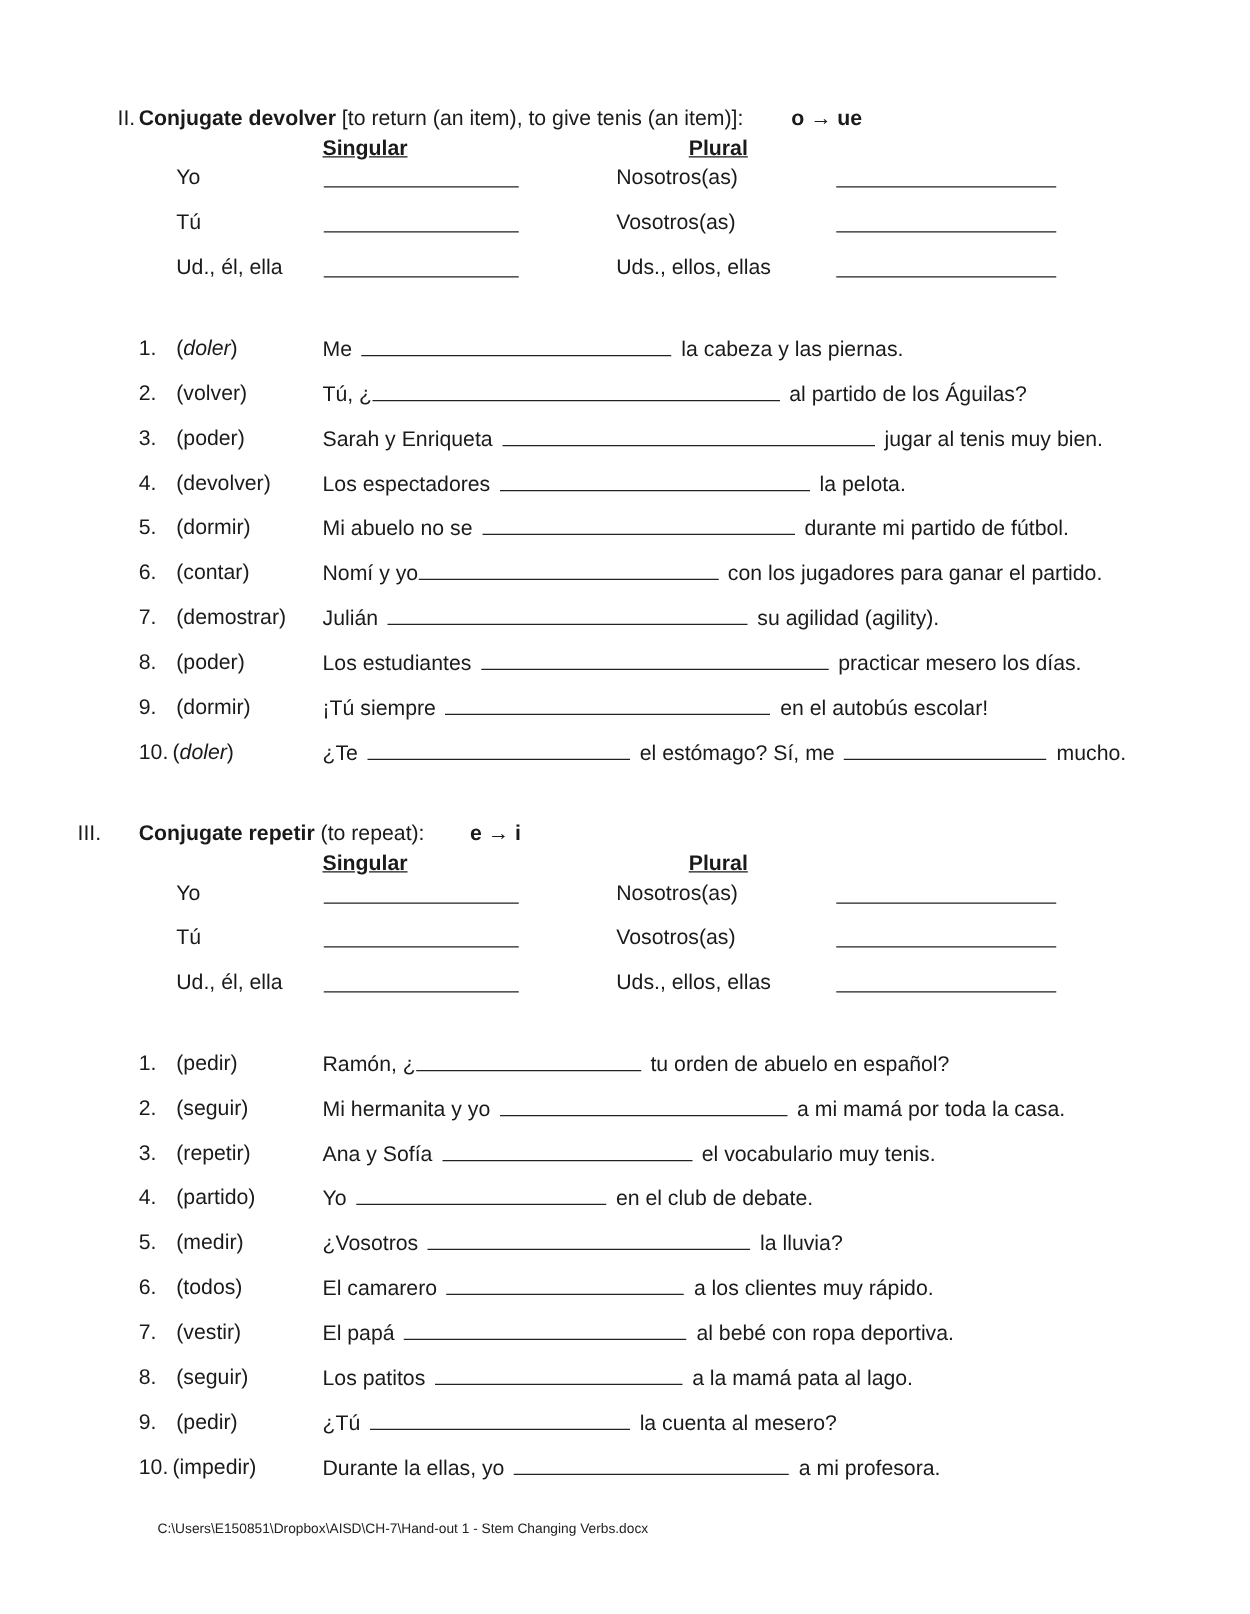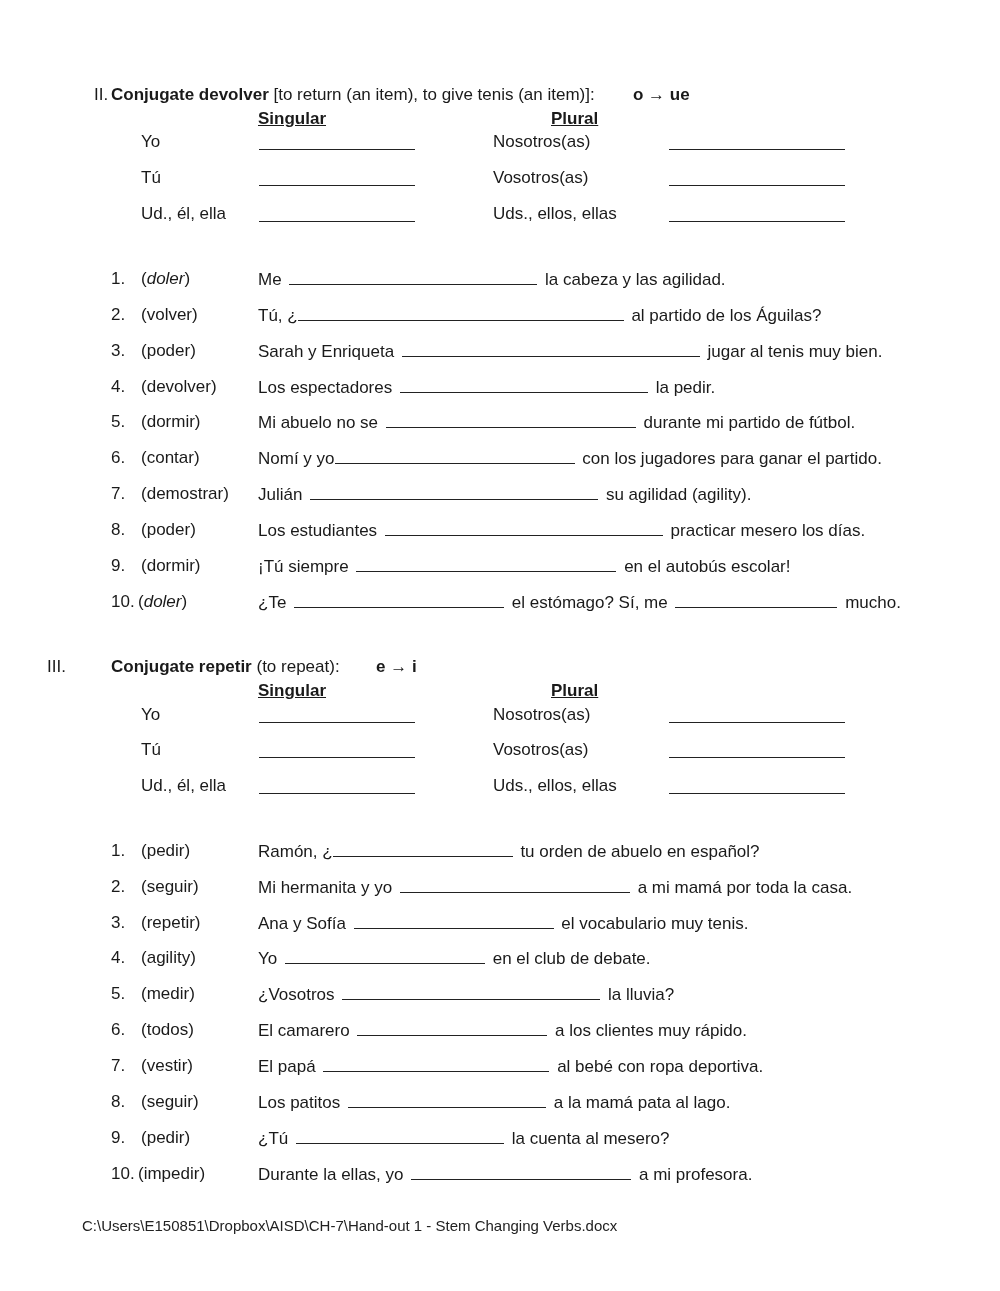--- a/index.html
+++ b/index.html
@@ -12,21 +12,21 @@
   .b { font-weight: bold; }
   .u { text-decoration: underline; }
   .blank {
     display: inline-block; border-bottom: 1.3px solid #222; height: 15px;
     vertical-align: baseline; margin: 0 3px;
   }
   .row { position: absolute; left: 0; height: 22px; white-space: nowrap; }
   .num { position: absolute; left: 111px; }
   .verb { position: absolute; left: 141px; }
   .sent { position: absolute; left: 258px; }
-  .footer { font-size: 15px; color: #222; }
+  .footer { font-size: 11px; color: #222; margin-left: 44px; }
   .i { font-style: italic; }
 </style>
 </head>
 <body>
 
 <div>
   <div class="abs t" style="left:67px;top:85px;margin-left:27px;">II.</div>
   <div class="abs t" style="left:111px;top:85px;">
     <span class="b">Conjugate devolver</span><span> [to return (an item), to give tenis (an item)]:</span>
   </div>
@@ -46,36 +46,36 @@
   <div class="abs t" style="left:493px;top:204px;">Uds., ellos, ellas</div>
   <div class="abs blank" style="left:666px;top:134px;width:176px;"></div>
   <div class="abs blank" style="left:666px;top:170px;width:176px;"></div>
   <div class="abs blank" style="left:666px;top:206px;width:176px;"></div>
 </div>
 
 <div>
   <div class="row t" style="top:269px;">
     <span class="num">1.</span>
     <span class="verb">(<span class="i">doler</span>)</span>
-    <span class="sent"><span>Me</span> <span class="blank" style="width:248px;"></span> <span>la cabeza y las agilidad.</span></span>
+    <span class="sent"><span>Me</span> <span class="blank" style="width:248px;"></span> <span>la cabeza y las piernas.</span></span>
   </div>
   <div class="row t" style="top:305px;">
     <span class="num">2.</span>
     <span class="verb">(<span>volver</span>)</span>
     <span class="sent"><span>Tú, ¿</span><span class="blank" style="width:326px;margin-left:0;"></span> <span>al partido de los Águilas?</span></span>
   </div>
   <div class="row t" style="top:341px;">
     <span class="num">3.</span>
     <span class="verb">(<span>poder</span>)</span>
     <span class="sent"><span>Sarah y Enriqueta</span> <span class="blank" style="width:298px;"></span> <span>jugar al tenis muy bien.</span></span>
   </div>
   <div class="row t" style="top:377px;">
     <span class="num">4.</span>
     <span class="verb">(<span>devolver</span>)</span>
-    <span class="sent"><span>Los espectadores</span> <span class="blank" style="width:248px;"></span> <span>la pedir.</span></span>
+    <span class="sent"><span>Los espectadores</span> <span class="blank" style="width:248px;"></span> <span>la pelota.</span></span>
   </div>
   <div class="row t" style="top:412px;">
     <span class="num">5.</span>
     <span class="verb">(<span>dormir</span>)</span>
     <span class="sent"><span>Mi abuelo no se</span> <span class="blank" style="width:250px;"></span> <span>durante mi partido de fútbol.</span></span>
   </div>
   <div class="row t" style="top:448px;">
     <span class="num">6.</span>
     <span class="verb">(<span>contar</span>)</span>
     <span class="sent"><span>Nomí y yo</span><span class="blank" style="width:240px;margin-left:0;"></span> <span>con los jugadores para ganar el partido.</span></span>
@@ -96,21 +96,21 @@
     <span class="sent"><span>¡Tú siempre</span> <span class="blank" style="width:260px;"></span> <span>en el autobús escolar!</span></span>
   </div>
   <div class="row t" style="top:592px;">
     <span class="num">10.</span>
     <span class="verb" style="left:138px;">(<span class="i">doler</span>)</span>
     <span class="sent"><span>¿Te</span> <span class="blank" style="width:210px;"></span> <span>el estómago? Sí, me</span> <span class="blank" style="width:162px;"></span> <span>mucho.</span></span>
   </div>
 </div>
 
 <div>
-  <div class="abs t" style="left:47px;top:657px;">III.</div>
+  <div class="abs t" style="left:62px;top:657px;">III.</div>
   <div class="abs t" style="left:111px;top:657px;">
     <span class="b">Conjugate repetir</span><span> (to repeat):</span>
   </div>
   <div class="abs t b" style="left:376px;top:657px;">e → i</div>
   <div class="abs t b u" style="left:258px;top:681px;">Singular</div>
   <div class="abs t b u" style="left:551px;top:681px;">Plural</div>
 
   <div class="abs t" style="left:141px;top:705px;">Yo</div>
   <div class="abs t" style="left:141px;top:740px;">Tú</div>
   <div class="abs t" style="left:141px;top:776px;">Ud., él, ella</div>
@@ -137,21 +137,21 @@
     <span class="verb">(<span>seguir</span>)</span>
     <span class="sent"><span>Mi hermanita y yo</span> <span class="blank" style="width:230px;"></span> <span>a mi mamá por toda la casa.</span></span>
   </div>
   <div class="row t" style="top:913px;">
     <span class="num">3.</span>
     <span class="verb">(<span>repetir</span>)</span>
     <span class="sent"><span>Ana y Sofía</span> <span class="blank" style="width:200px;"></span> <span>el vocabulario muy tenis.</span></span>
   </div>
   <div class="row t" style="top:948px;">
     <span class="num">4.</span>
-    <span class="verb">(<span>agility</span>)</span>
+    <span class="verb">(<span>partido</span>)</span>
     <span class="sent"><span>Yo</span> <span class="blank" style="width:200px;"></span> <span>en el club de debate.</span></span>
   </div>
   <div class="row t" style="top:984px;">
     <span class="num">5.</span>
     <span class="verb">(<span>medir</span>)</span>
     <span class="sent"><span>¿Vosotros</span> <span class="blank" style="width:258px;"></span> <span>la lluvia?</span></span>
   </div>
   <div class="row t" style="top:1020px;">
     <span class="num">6.</span>
     <span class="verb">(<span>todos</span>)</span>

